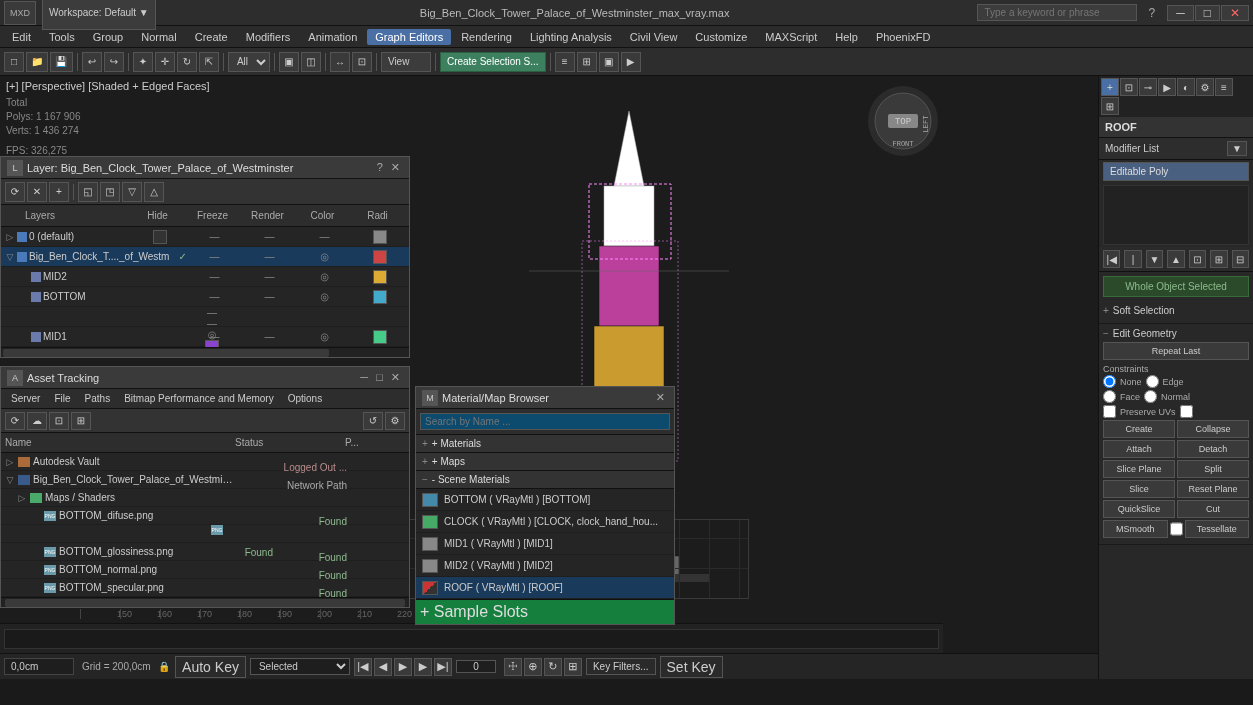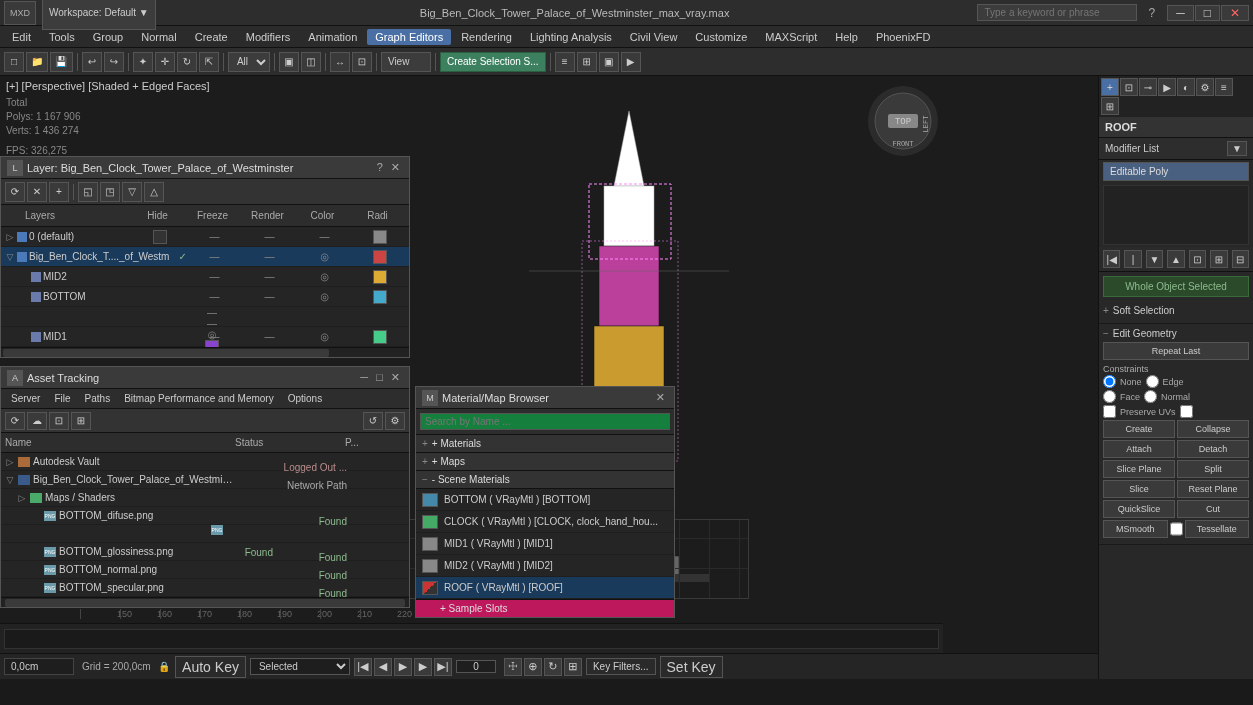--- a/index.html
+++ b/index.html
@@ -579,21 +579,21 @@
       z-index: 21;
     }
     .mat-search-row {
       padding: 4px;
       border-bottom: 1px solid #111;
       display: flex;
       gap: 4px;
     }
     .mat-search-input {
       flex: 1;
-      background: #15803d;
+      background: #0c4a6e;
       border: 1px solid #555;
       color: #ccc;
       font-size: 10px;
       padding: 2px 4px;
     }
     .mat-section-header {
       background: #333;
       padding: 3px 6px;
       color: #ddd;
       font-size: 10px;
@@ -611,24 +611,24 @@
       padding: 0 6px;
       border-bottom: 1px solid #1e1e1e;
       cursor: pointer;
       gap: 6px;
     }
     .mat-row.selected { background: #1a3a5c; }
     .mat-swatch { width: 16px; height: 14px; border: 1px solid #555; }
     .mat-name { color: #ccc; font-size: 10px; }
     .mat-swatch-roof { background: linear-gradient(135deg, #cc3333 50%, #333 50%); }
     .mat-sample-header {
-      background: #be185d;
-      padding: 3px 24px;
+      background: #15803d;
+      padding: 3px 4px;
       color: #ddd;
-      font-size: 10px;
+      font-size: 16px;
       border-top: 1px solid #111;
     }
 
     
     .viewport-ruler-h {
       position: absolute;
       bottom: 60px;
       left: 80px;
       display: flex;
       gap: 0;

